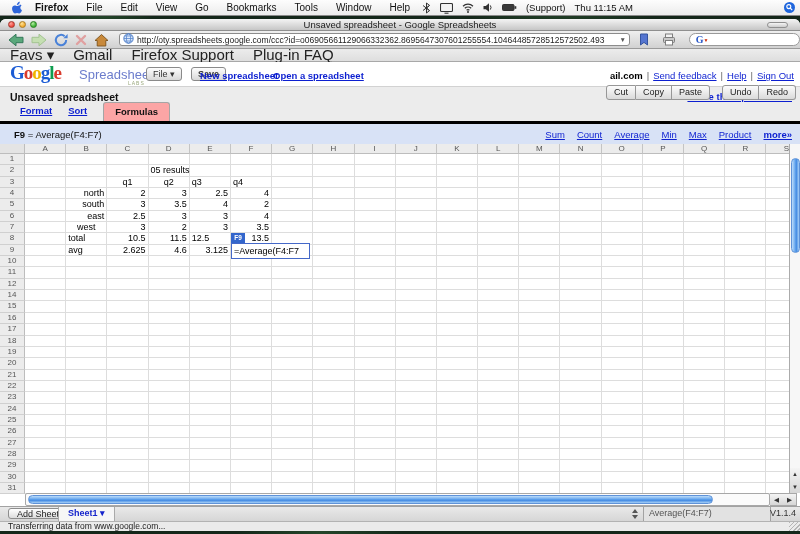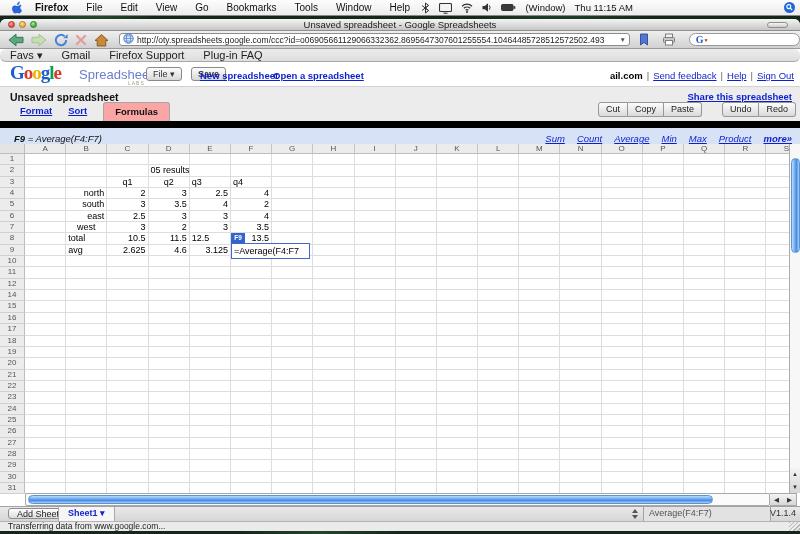--- a/index.html
+++ b/index.html
@@ -32,21 +32,21 @@
   
   .navbar{position:absolute;top:12px;left:0;right:0;height:18px;background:linear-gradient(#efefef,#d1d1d1);border-bottom:1px solid #9a9a9a;display:flex;align-items:center;box-sizing:border-box;padding-left:8px;}
   .tbtn{display:flex;align-items:center;margin-right:7px;}
   .urlfield{margin-left:3px;width:515px;height:13px;border:1px solid #8c8c8c;border-radius:3px;background:#fff;display:flex;align-items:center;font-size:8.5px;color:#222;padding:0 3px;gap:3px;box-sizing:border-box;}
   .url-text{flex:1;white-space:nowrap;overflow:hidden;}
   .url-drop{color:#555;font-size:6.5px;}
   .searchfield{margin-left:6px;width:112px;height:13px;border:1px solid #999;border-radius:7px;background:#fff;display:flex;align-items:center;padding:0 6px;box-sizing:border-box;}
   .glogo{font-family:"Liberation Serif",serif;font-weight:bold;font-size:10px;color:#2857c8;line-height:11px;}
   .gcaret{color:#cc2200;font-size:5px;vertical-align:top;}
   
-  .bookmarksbar{position:absolute;top:30px;left:0;right:0;height:13px;background:linear-gradient(#ececec,#dedede);border-bottom:1px solid #a8a8a8;display:flex;align-items:center;font-size:11px;color:#222;padding-left:10px;gap:19px;box-sizing:border-box;border-radius:6px;}
+  .bookmarksbar{position:absolute;top:30px;left:0;right:0;height:13px;background:linear-gradient(#ececec,#dedede);border-bottom:1px solid #a8a8a8;display:flex;align-items:center;font-size:15px;color:#222;padding-left:10px;gap:19px;box-sizing:border-box;}
   .bm-item{white-space:nowrap;}
   
   .appheader{position:absolute;top:43px;left:0;right:0;height:24px;background:#fff;}
   .logo{position:absolute;left:10px;top:0px;font-family:"Liberation Serif",serif;font-weight:bold;font-size:19px;letter-spacing:-1px;line-height:22px;}
   .logo-product{position:absolute;left:79px;top:5px;font-size:13px;color:#6b7ccc;letter-spacing:0;font-family:"Liberation Sans",sans-serif;font-weight:normal;}
   .labs{position:absolute;left:128px;top:18px;font-size:5px;color:#9aa87c;letter-spacing:1px;}
   .hbtn{position:absolute;height:14px;font-size:9px;color:#333;border:1px solid #8a8a8a;border-radius:3px;background:linear-gradient(#fdfdfd,#d8d8d8);line-height:12px;padding:0 6px;box-sizing:border-box;top:5px;}
   .file-btn{left:146px;}
   .save-btn{left:191px;font-weight:bold;}
   a, .linkish{color:var(--link-blue,#0c1fd0);text-decoration:underline;cursor:pointer;}
@@ -56,28 +56,28 @@
   .account{position:absolute;right:6px;top:8px;font-size:9.5px;color:#666;display:flex;gap:4px;align-items:center;}
   .account .email{font-weight:bold;color:#000;}
   .account .alink{font-size:9.5px;}
   
   .docheader{position:absolute;top:67px;left:0;right:0;height:35px;background:#ececec;border-top:1px solid #d2d2d2;box-sizing:border-box;}
   .doc-title{position:absolute;left:10px;top:4px;font-size:10.5px;font-weight:bold;color:#111;}
   .share{position:absolute;right:8px;top:4px;font-size:9.5px;font-weight:bold;}
   .tabs{position:absolute;left:20px;bottom:0;display:flex;align-items:flex-end;gap:16px;}
   .tab-link{font-size:9.5px;font-weight:bold;margin-bottom:5px;}
   .tab-active{background:#fca5a5;border:1px solid #a5a5a5;border-bottom:none;border-radius:3px 3px 0 0;padding:3px 11px 4px;font-size:9.5px;font-weight:bold;color:#111;position:relative;z-index:3;}
-  .btn-groups{position:absolute;right:4px;bottom:4px;display:flex;gap:20px;}
+  .btn-groups{position:absolute;right:4px;bottom:21px;display:flex;gap:12px;}
   .btn-group{display:flex;}
   .sbtn{font-size:9px;color:#222;border:1px solid #979797;background:linear-gradient(#fcfcfc,#dadada);padding:1px 7px 2px;border-left-width:0;}
   .btn-group .sbtn:first-child{border-left-width:1px;border-radius:3px 0 0 3px;}
   .btn-group .sbtn:last-child{border-radius:0 3px 3px 0;}
   .btn-group .sbtn:only-child{border-radius:3px;}
   
-  .formulabar{position:absolute;top:102px;left:0;right:0;height:30px;background:var(--formula-bar-bg,#d8e2f6);border-top:7px solid #000000;border-bottom:1px solid #b9c6e2;box-sizing:border-box;font-style:italic;}
+  .formulabar{position:absolute;top:102px;left:0;right:0;height:30px;background:var(--formula-bar-bg,#d8e2f6);border-top:3px solid #000000;border-bottom:1px solid #b9c6e2;box-sizing:border-box;}
   .fx-left{position:absolute;left:14px;top:5px;font-size:9.5px;color:#111;}
   .fx-ref{font-weight:bold;}
   .fx-right{position:absolute;right:8px;top:5px;display:flex;gap:12px;font-size:9.5px;align-items:center;}
   .fx-more{font-weight:bold;}
   
   .gridwrap{position:absolute;top:125px;left:0;width:800px;height:362px;background:#fff;}
   .grid-clip{position:absolute;left:0;top:0;width:789px;height:362px;overflow:hidden;}
   .grid-colheads{display:flex;height:10px;}
   .corner-cell{width:25px;flex:none;background:#e4e4e4;border-right:1px solid #bdbdbd;border-bottom:1px solid #bdbdbd;box-sizing:border-box;}
   .colhead{width:41.2px;flex:none;box-sizing:border-box;border-right:1px solid #c4c4c4;border-bottom:1px solid #bdbdbd;font-size:8px;color:#555;text-align:center;line-height:9px;background:#ececec;}
@@ -144,21 +144,21 @@
             <path d="M0.5 4h2.3L6 1.2v8.6L2.8 7.2H0.5Z" fill="#333"></path>
             <path d="M7.3 3.4a3.6 3.6 0 0 1 0 4.2" stroke="#333" stroke-width="1" fill="none"></path>
           </svg>
         </span>
       <span class="micon">
           <svg width="15" height="11" viewBox="0 0 15 11">
             <rect x="0.5" y="2.5" width="11.5" height="6" rx="1" fill="#3a3a3a" stroke="#333"></rect>
             <rect x="12.5" y="4.2" width="1.8" height="2.6" fill="#333"></rect>
           </svg>
         </span>
-      <span>(Window)</span>
+      <span>(Support)</span>
       <span>Thu 11:15 AM</span>
     </div>
     <span class="spotlight">
       <svg width="11" height="11" viewBox="0 0 11 11">
           <circle cx="5.5" cy="5.5" r="5.5" fill="#1f66dd"></circle>
           <circle cx="4.8" cy="4.6" r="2" stroke="#fff" stroke-width="1.1" fill="none"></circle>
           <path d="M6.3 6.2 8.2 8.2" stroke="#fff" stroke-width="1.2"></path>
         </svg>
     </span>
   </div>

